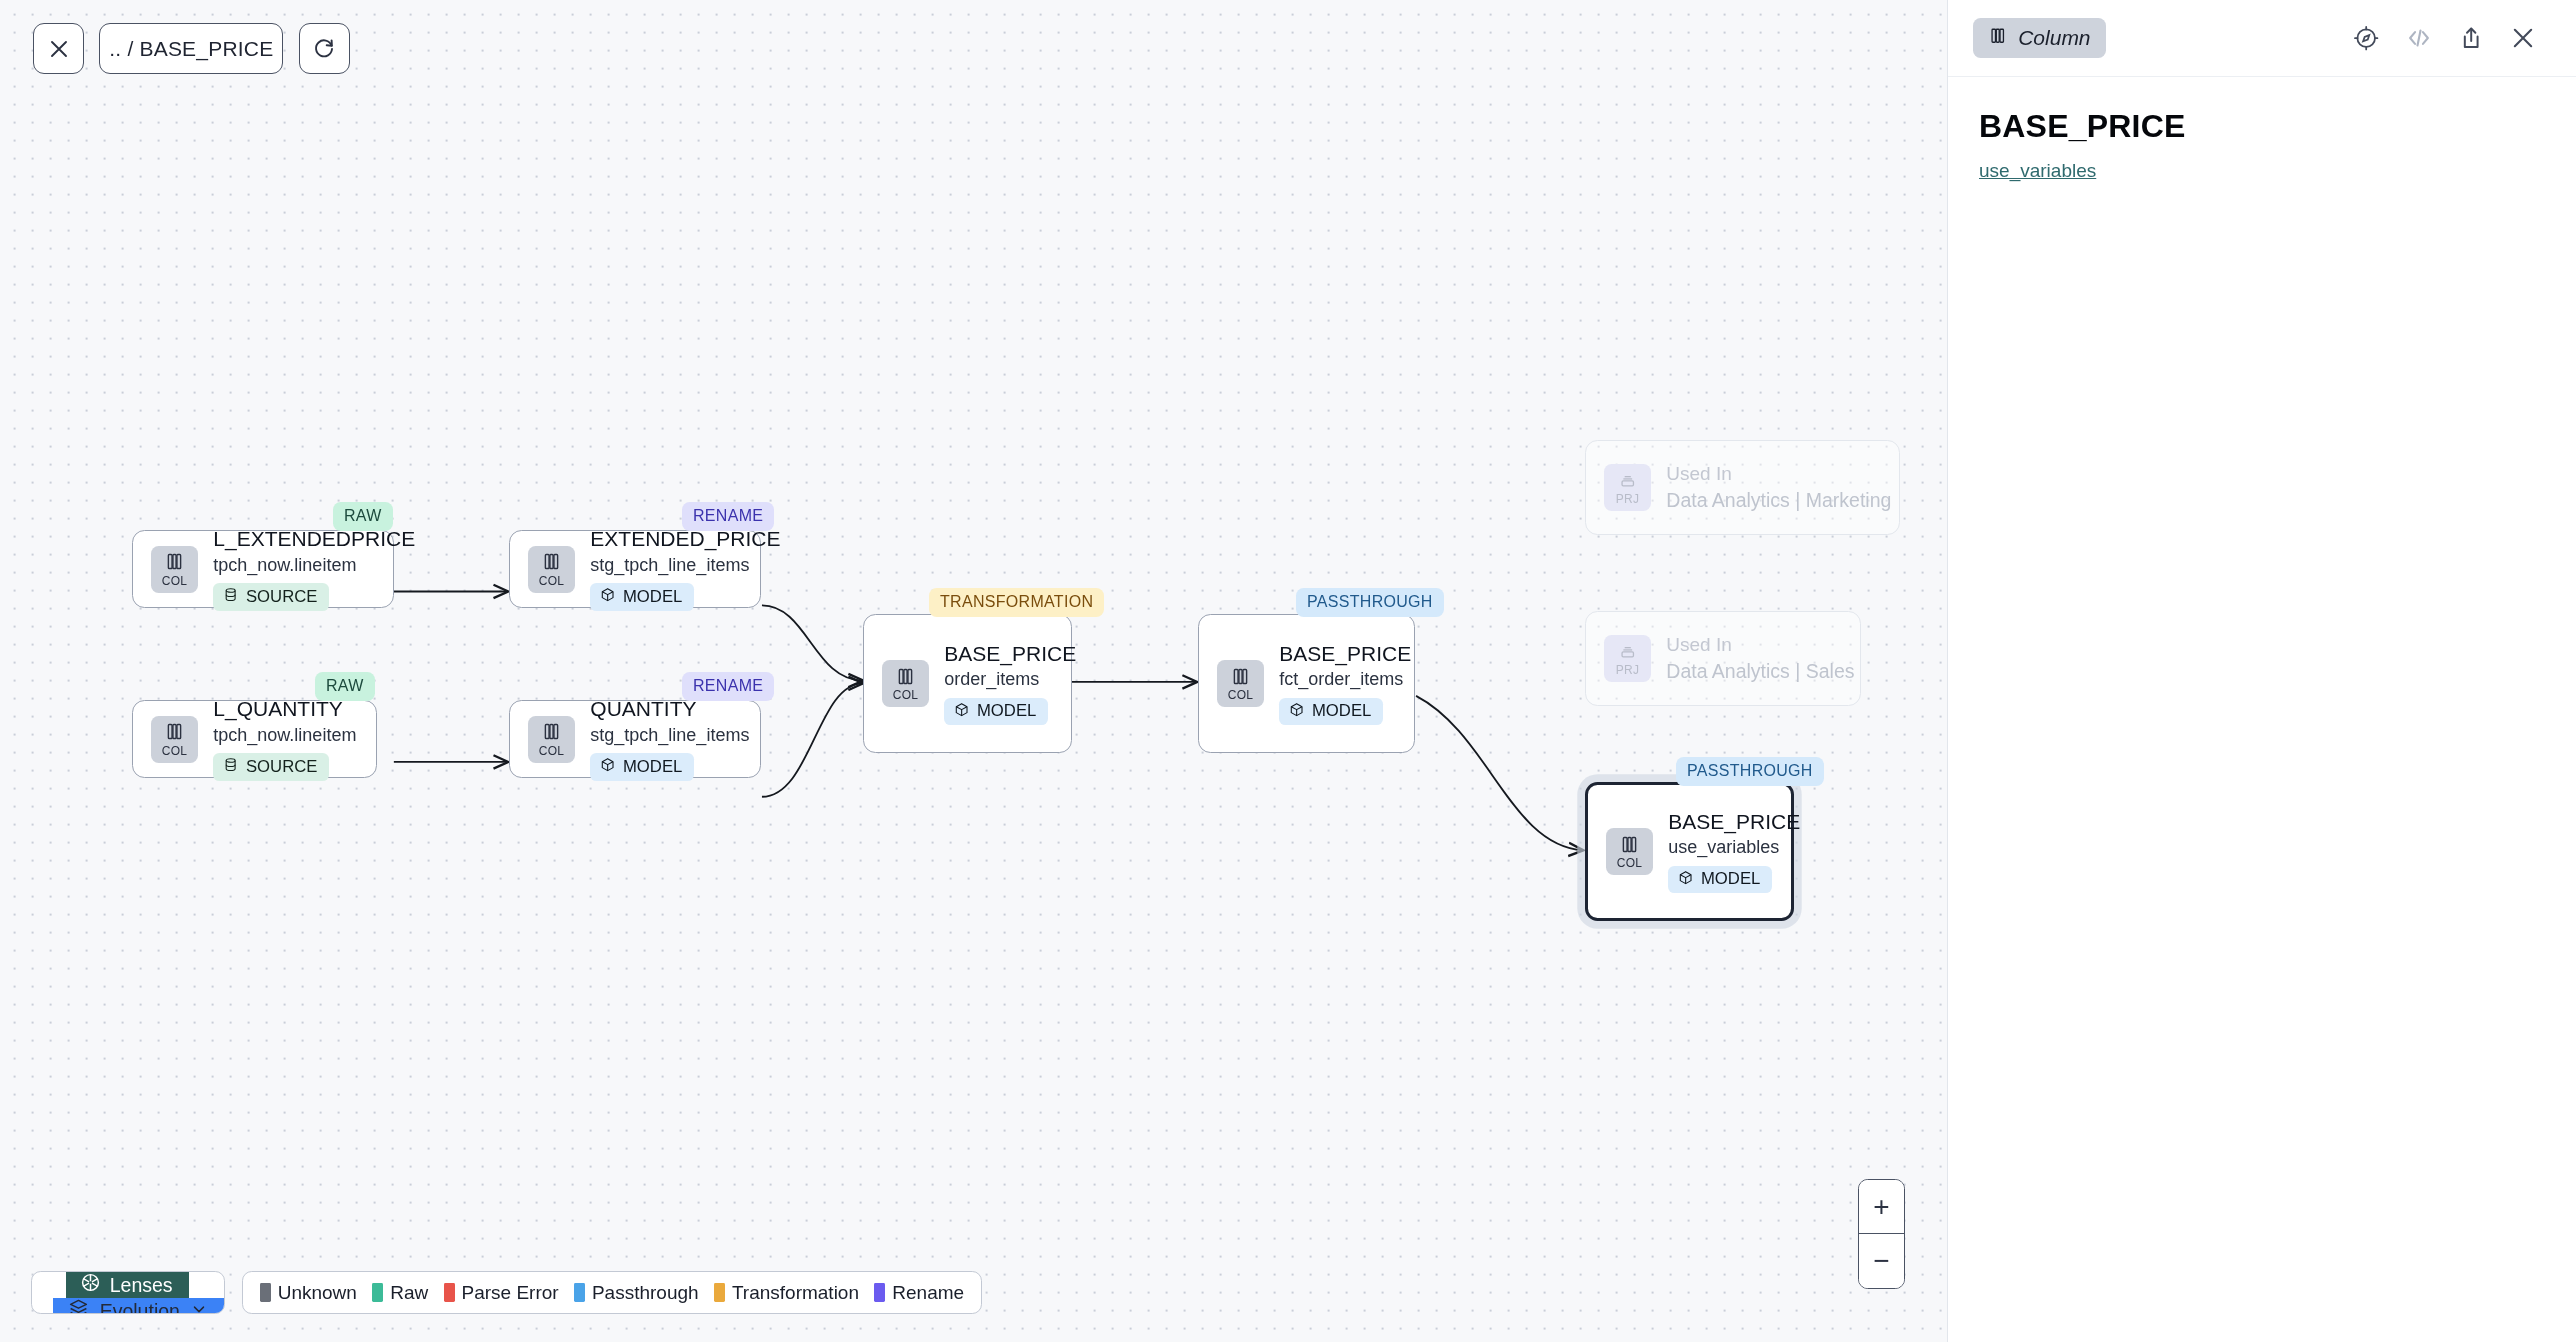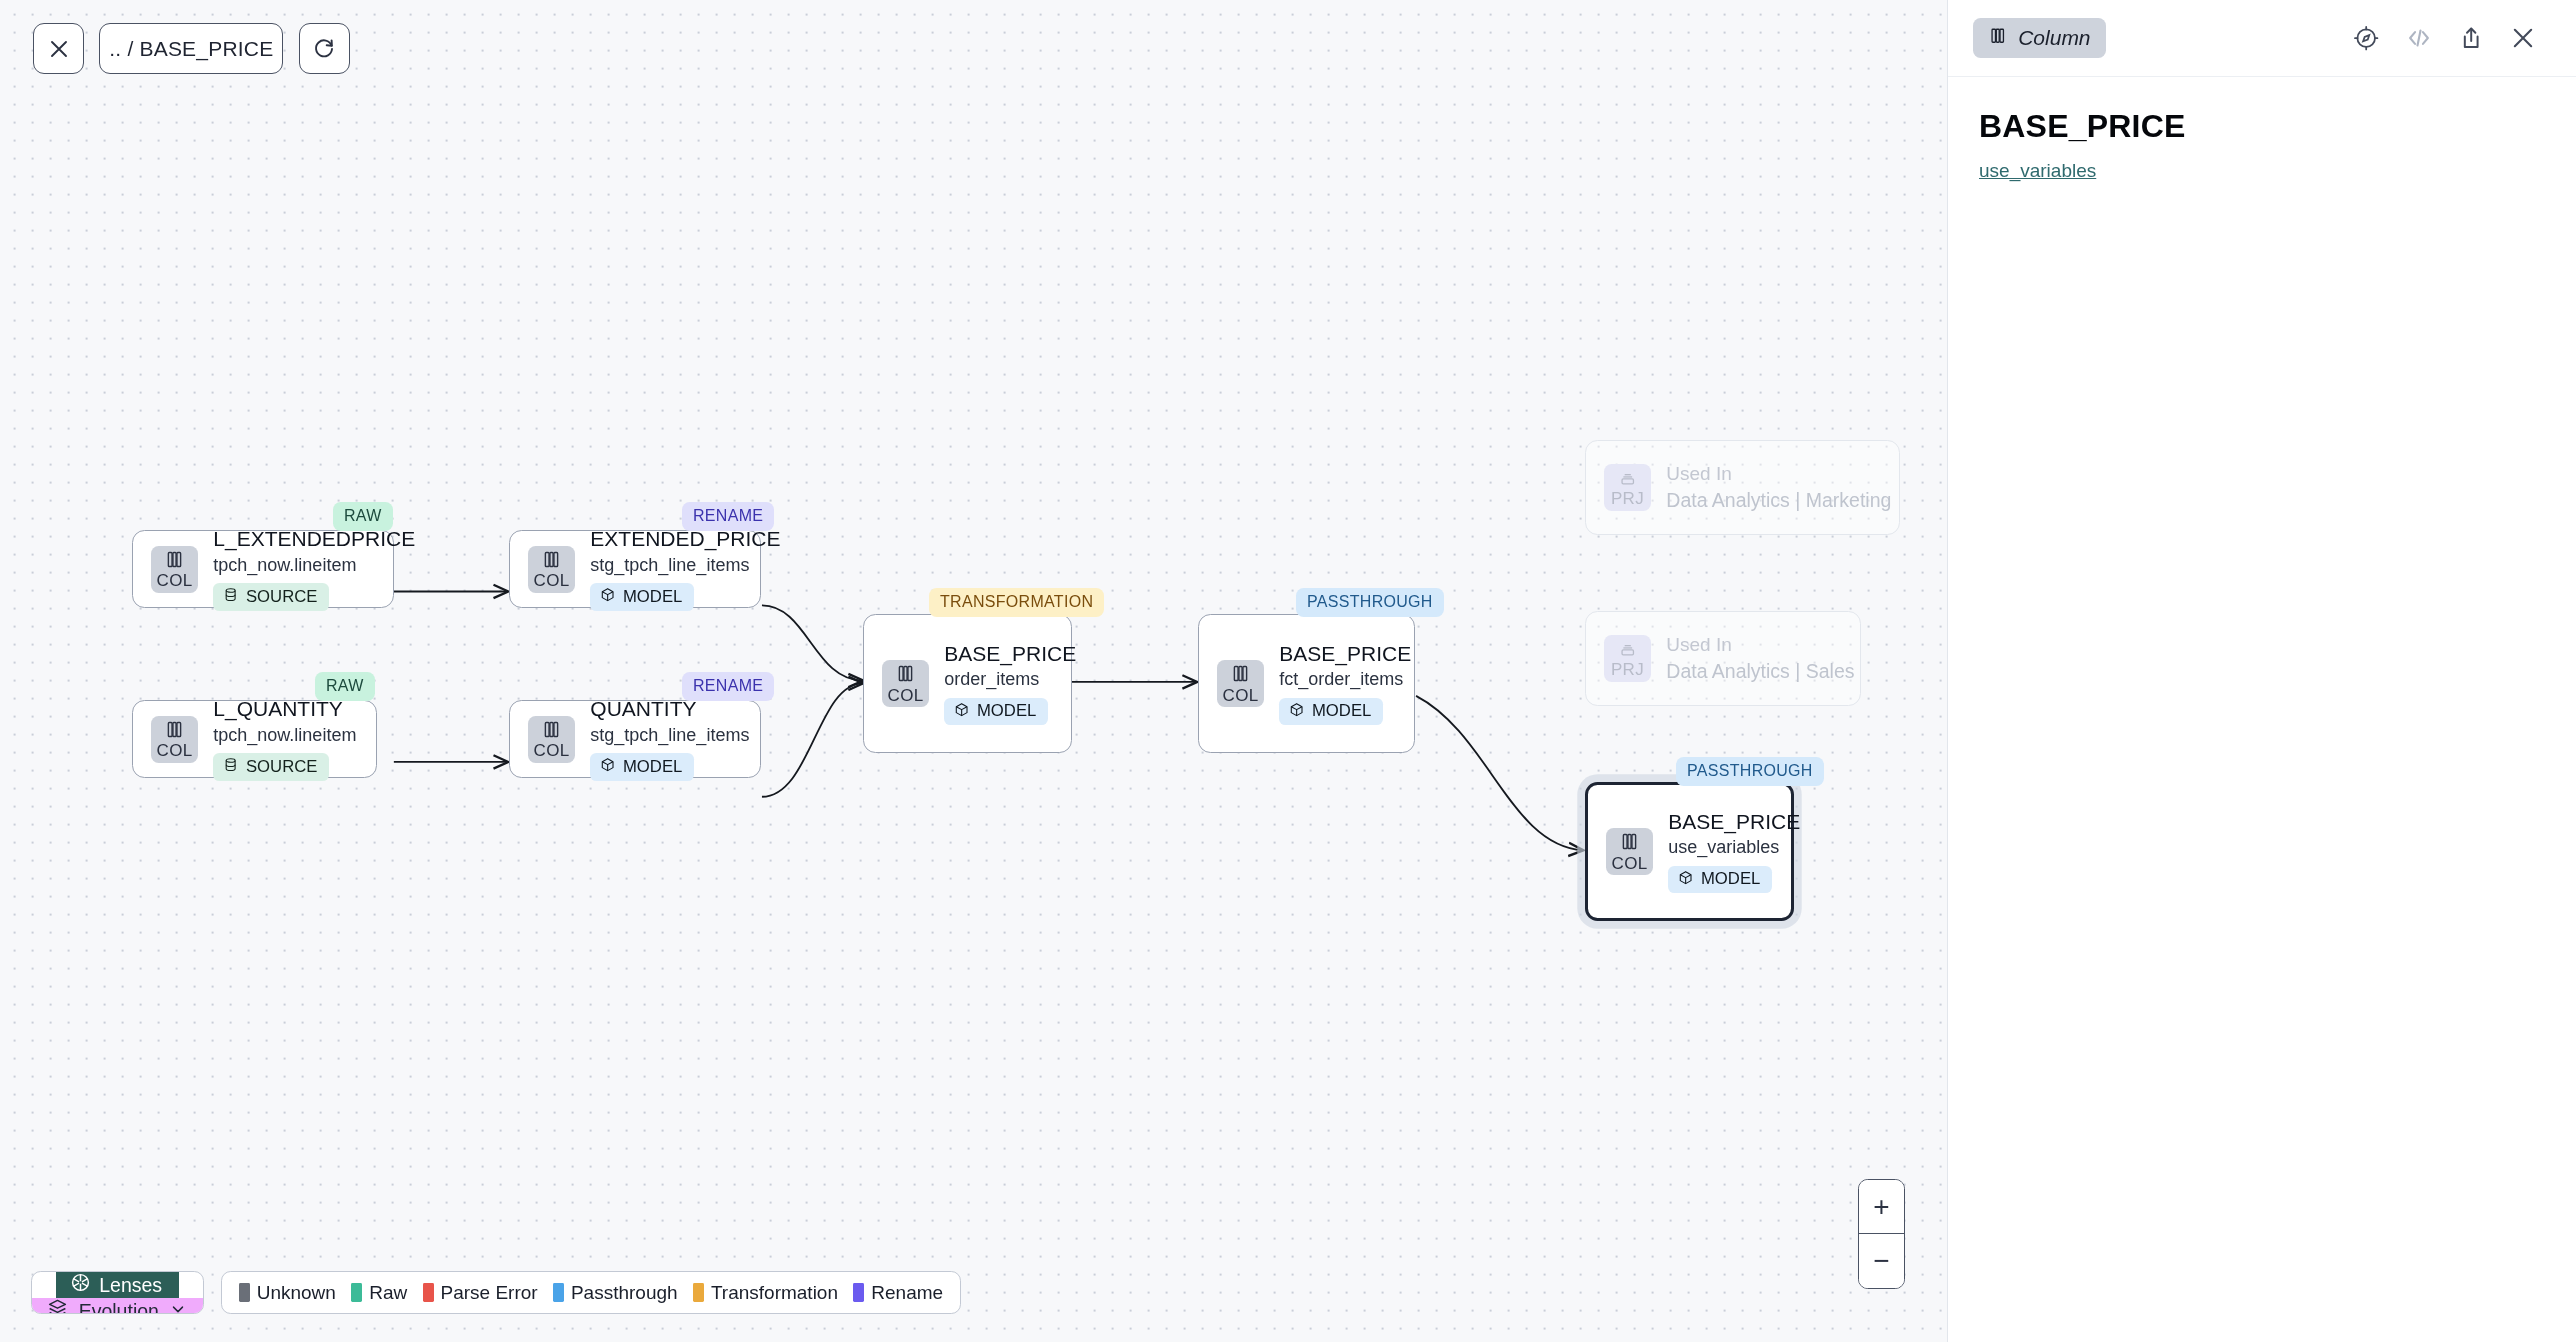--- a/index.html
+++ b/index.html
@@ -63,21 +63,21 @@
   .node-ico {
     width: 47px; height: 47px;
     background: #ccd1da;
     border-radius: 7.7px;
     display: flex; flex-direction: column;
     align-items: center; justify-content: center;
     gap: 0.7px;
     flex: 0 0 47px;
     color: #2b3140;
   }
-  .node-ico .lbl { font-size: 17px; letter-spacing: 0.3px; line-height: 1; }
+  .node-ico .lbl { font-size: 12px; letter-spacing: 0.3px; line-height: 1; }
   .node-body { display: flex; flex-direction: column; margin-left: 15.3px; gap: 2.8px; }
   .node-title { font-size: 21px; color: #10151f; line-height: 1.18; white-space: nowrap; }
   .node-sub { font-size: 18px; color: #2b3240; line-height: 1.18; white-space: nowrap; }
   .node-chip {
     align-self: flex-start;
     margin-top: 4.2px;
     display: inline-flex; align-items: center; gap: 7.7px;
     border-radius: 6.3px;
     padding: 4.2px 12px 4.2px 9.7px;
     font-size: 16.7px;
@@ -145,24 +145,24 @@
     height: 43px;
     flex-direction: column;
   }
   .lens-btn {
     background: #2c5e57; color: #ffffff;
     display: flex; align-items: center; gap: 8.4px;
     padding: 0 16.7px 0 14px;
     font-size: 19.5px; cursor: pointer;
   }
   .evo-btn {
-    background: #f0abfc; color: #232a38;
+    background: #3b82f6; color: #232a38;
     display: flex; align-items: center; gap: 10.4px;
     padding: 0 15.3px;
-    font-size: 19.5px; cursor: pointer;
+    font-size: 19.5px; cursor: pointer; margin-left: 21px;
   }
   .legend {
     display: flex; align-items: center; gap: 15.3px;
     border: 1.4px solid #c3c9d4;
     border-radius: 9.7px;
     background: #ffffff;
     height: 43px;
     padding: 0 16.7px;
   }
   .legend-item { display: flex; align-items: center; gap: 7px; font-size: 19px; color: #1a1f2b; white-space: nowrap;}

